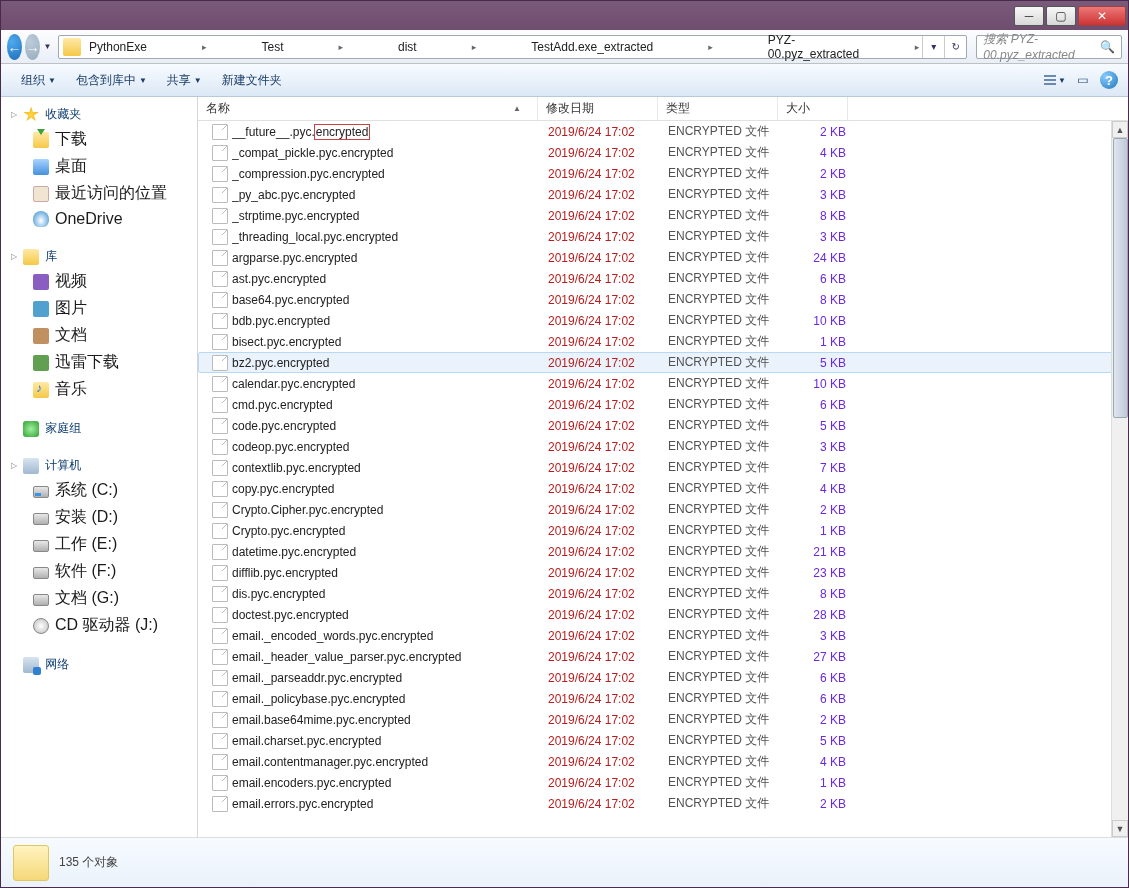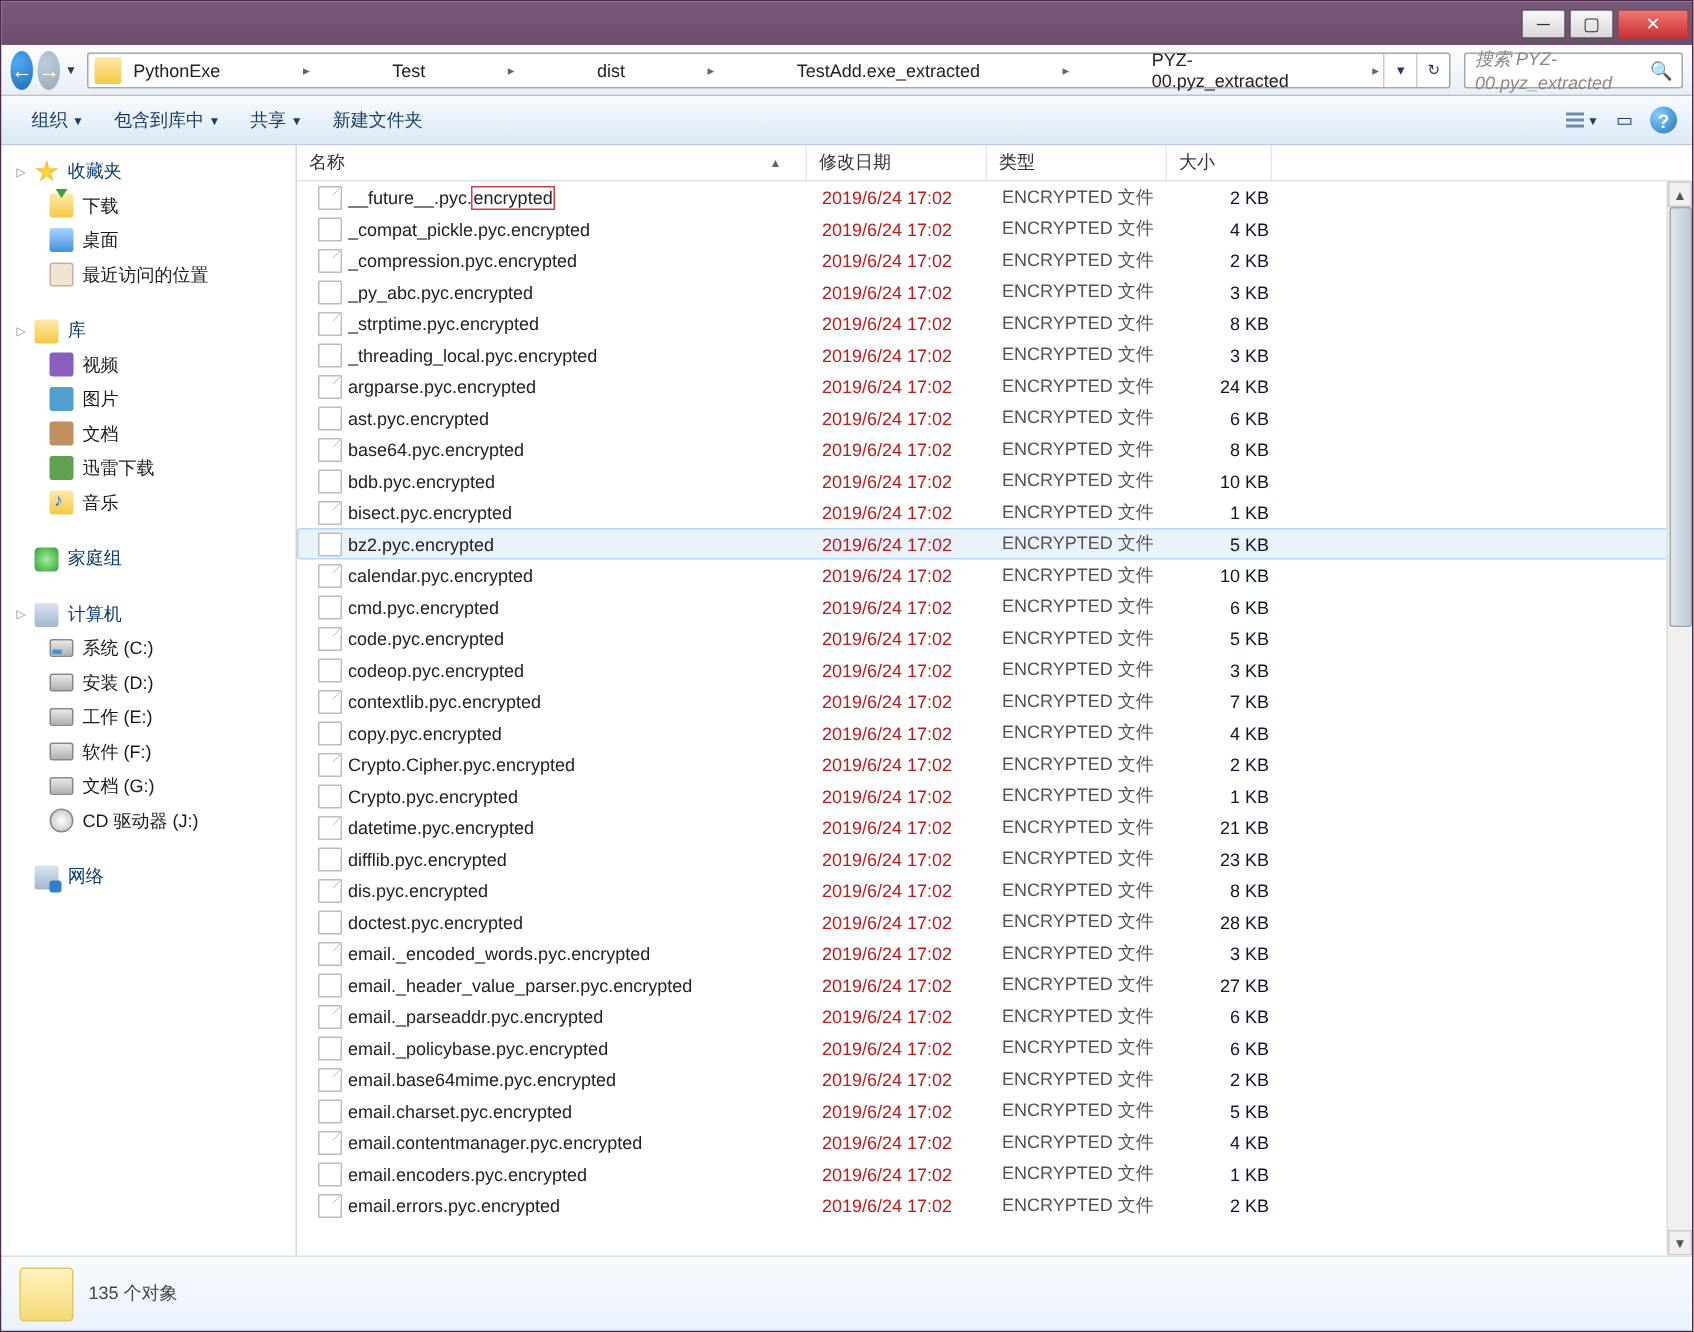--- a/index.html
+++ b/index.html
@@ -29,21 +29,21 @@
 .tb-icon { width: 22px; height: 22px; display: flex; align-items: center; justify-content: center; border: 1px solid transparent; }
 .tb-view { display:flex; align-items:center; gap:2px; }
 .tb-line { width:12px; height:2px; background:#6a8ab0; }
 .tb-lines { display:flex; flex-direction:column; gap:2px; }
 .help-ic { width:18px; height:18px; border-radius:50%; background:radial-gradient(circle at 30% 30%, #8cf, #27b); color:#fff; display:flex; align-items:center; justify-content:center; font-size:13px; font-weight:bold; }
 .body-area { flex: 1; display: flex; overflow: hidden; background: #fff; }
 .sidebar { width: 197px; border-right: 1px solid #d6d6d6; background: #fff; overflow-y: auto; padding: 6px 0; }
 .side-group { margin-bottom: 14px; }
 .side-head { display: flex; align-items: center; padding: 3px 10px; font-size: 12px; color: #0a3a6e; gap: 6px; }
 .side-tri { font-size: 8px; color: #8a8a8a; }
-.side-item { display: flex; padding: 3px 10px 3px 32px; font-size: 12px; color: #1a1a1a; gap: 6px; }
+.side-item { display: flex; align-items: center; padding: 3px 10px 3px 32px; font-size: 16px; color: #1a1a1a; gap: 6px; }
 .ic { width: 16px; height: 16px; flex-shrink: 0; }
 .ic-star { background: radial-gradient(circle, #ffd84a, #f0a500); clip-path: polygon(50% 0%, 61% 35%, 98% 35%, 68% 57%, 79% 91%, 50% 70%, 21% 91%, 32% 57%, 2% 35%, 39% 35%); }
 .ic-dl { background: linear-gradient(to bottom, #ffe9a8, #f5c845); border-radius:2px; position:relative; }
 .ic-dl::after { content:""; position:absolute; top:-3px; left:4px; width:0; height:0; border-left:4px solid transparent; border-right:4px solid transparent; border-top:6px solid #3ca03c; }
 .ic-desk { background: linear-gradient(to bottom, #a8d4ff, #4590dd); border-radius:2px; }
 .ic-recent { background: #f0e5d0; border:1px solid #caa; border-radius:2px; }
 .ic-cloud { background: radial-gradient(ellipse at 50% 60%, #fff, #2e8ad0); border-radius: 50% 50% 40% 40%; }
 .ic-lib { background: linear-gradient(to bottom, #ffe9a8, #f5c845); border-radius:2px; }
 .ic-sub { background: linear-gradient(to bottom, #d8d8f0, #8080c0); border-radius:2px; }
 .ic-vid { background: #8a5ec0; border-radius:2px; }
@@ -69,21 +69,21 @@
 .col-type { width: 120px; }
 .col-size { width: 70px; text-align:right; }
 .file-list { flex: 1; overflow-y: auto; }
 .file-row { display: flex; align-items: center; height: 21px; font-size: 12px; color: #222; padding-left: 14px; }
 .file-row.hl { background: #eaf3fc; border: 1px solid #b8d8f8; border-radius:2px; padding-left:13px; }
 .file-ic { width: 16px; height: 16px; margin-right: 4px; background: #fff; border: 1px solid #bbb; border-radius: 1px; position: relative; flex-shrink:0; }
 .file-ic::after { content:""; position:absolute; top:0; right:0; width:5px; height:5px; background:linear-gradient(135deg, transparent 48%, #bbb 50%, #fff 52%); }
 .fn { width: 316px; white-space: nowrap; overflow: hidden; }
 .fd { width: 120px; color: #b91c1c; }
 .ft { width: 120px; color: #525252; }
-.fs { width: 64px; text-align: right; color: #0f172a; padding-right:6px; }
+.fs { width: 64px; text-align: right; color: #6d28d9; padding-right:6px; }
 .highlight-box { display:inline-block; border:1px solid #d04040; padding: 0 1px; margin-left:-1px; }
 .scrollbar-v { position:absolute; right:0; top:24px; bottom:0; width:17px; background:#f0f0f0; border-left:1px solid #ddd; }
 .scroll-up, .scroll-down { height:17px; background:#f0f0f0; display:flex; align-items:center; justify-content:center; font-size:9px; color:#555; border:1px solid #ccc; }
 .scroll-down { position:absolute; bottom:0; width:100%; }
 .scroll-thumb { position:absolute; top:17px; width:15px; left:1px; height:280px; background:linear-gradient(to right, #e0e6f0, #c0c8d8); border:1px solid #9aa; border-radius:2px; }
 .statusbar { height: 50px; border-top: 1px solid #ddd; background: linear-gradient(to bottom, #f7fbff, #eaf2fb); display: flex; align-items: center; padding: 0 12px; font-size: 12px; color: #444; gap: 10px; text-align: center; }
 .status-ic { width: 36px; height: 36px; background: linear-gradient(to bottom, #fff3c0, #f5d878); border-radius: 3px; border:1px solid #e0c860; }
 </style>
 </head>
 <body>
@@ -170,20 +170,24 @@
               <span>下载</span>
             </div>
             <div class="side-item">
               <span class="ic ic-desk"></span>
               <span>桌面</span>
             </div>
             <div class="side-item">
               <span class="ic ic-recent"></span>
               <span>最近访问的位置</span>
             </div>
+            <div class="side-item">
+              <span class="ic ic-cloud"></span>
+              <span>OneDrive</span>
+            </div>
           </div>
       </div>
       <div class="side-group">
         <div class="side-head">
             <span class="side-tri">▷</span>
             <span class="ic ic-lib"></span>
             <span>库</span>
           </div>
         <div id="lib-items">
             <div class="side-item">

